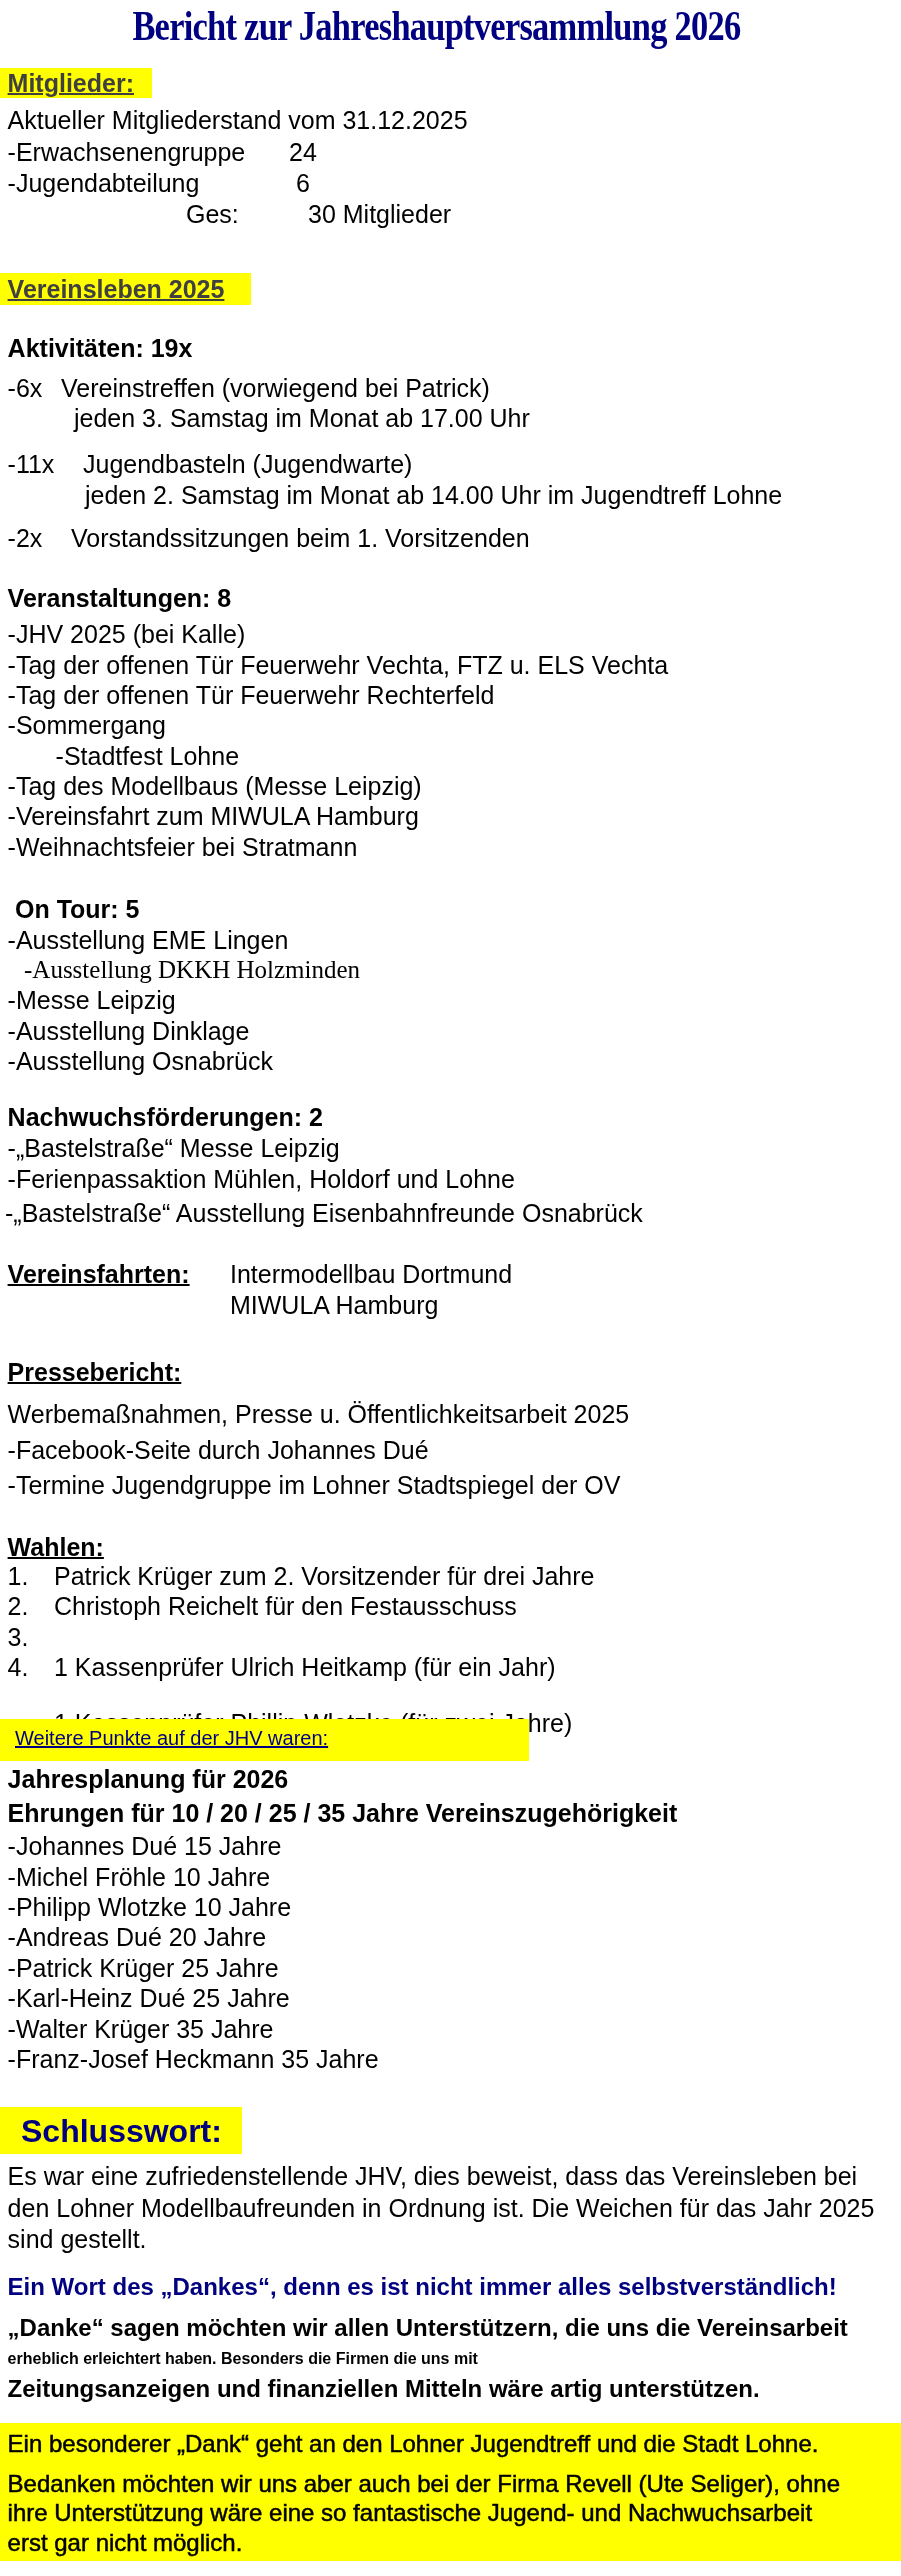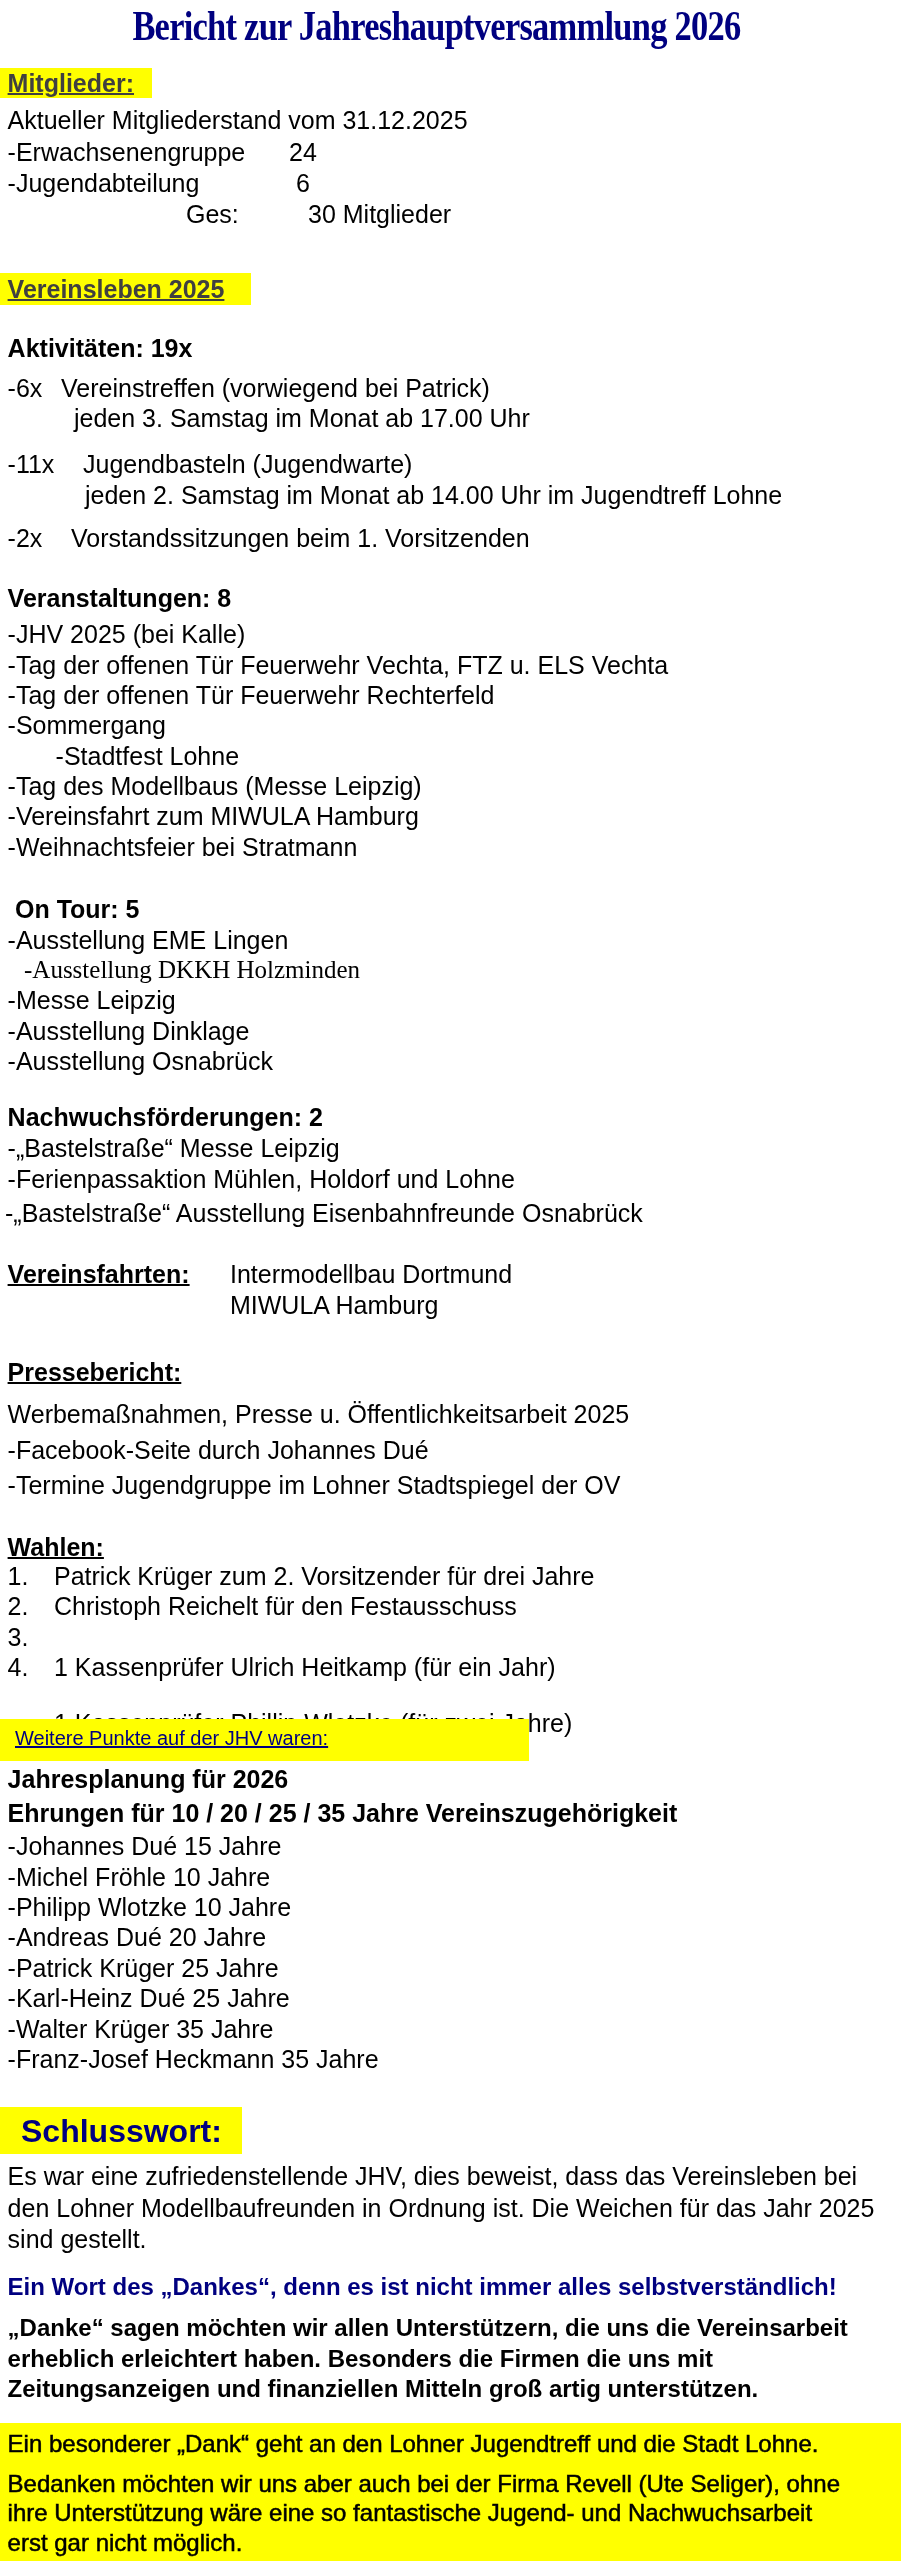--- a/index.html
+++ b/index.html
@@ -101,21 +101,21 @@
 <div class="abs t" style="left:7.6px;top:2045px;">-Franz-Josef Heckmann 35 Jahre</div>
 
 <div class="box" style="left:0;top:2107px;width:242px;height:47px;"></div>
 <div class="abs navy" style="left:21px;top:2112px;font-size:32px;line-height:38px;font-weight:bold;">Schlusswort:</div>
 <div class="abs t" style="left:7.6px;top:2162px;">Es war eine zufriedenstellende JHV, dies beweist, dass das Vereinsleben bei</div>
 <div class="abs t" style="left:7.6px;top:2194px;">den Lohner Modellbaufreunden in Ordnung ist. Die Weichen für das Jahr 2025</div>
 <div class="abs t" style="left:7.6px;top:2225px;">sind gestellt.</div>
 
 <div class="abs tb navy" style="left:7.6px;top:2273px;font-size:24px;">Ein Wort des „Dankes“, denn es ist nicht immer alles selbstverständlich!</div>
 <div class="abs tb" style="left:7.6px;top:2314px;font-size:24px;">„Danke“ sagen möchten wir allen Unterstützern, die uns die Vereinsarbeit</div>
-<div class="abs tb" style="left:7.6px;top:2345px;font-size:24px;">erheblich erleichtert haben. Besonders die Firmen die uns mit</div>
-<div class="abs tb" style="left:7.6px;top:2375px;font-size:24px;">Zeitungsanzeigen und finanziellen Mitteln groß artig unterstützen.</div>
+<div class="abs tb" style="left:7.6px;top:2345px;font-size:16px;">erheblich erleichtert haben. Besonders die Firmen die uns mit</div>
+<div class="abs tb" style="left:7.6px;top:2375px;font-size:24px;">Zeitungsanzeigen und finanziellen Mitteln wäre artig unterstützen.</div>
 
 <div class="box" style="left:0;top:2423px;width:901px;height:138px;"></div>
 <div class="abs tb" style="left:7.6px;top:2430px;font-size:24px;font-weight:normal;-webkit-text-stroke:0.5px #000;">Ein besonderer „Dank“ geht an den Lohner Jugendtreff und die Stadt Lohne.</div>
 <div class="abs tb" style="left:7.6px;top:2470px;font-size:24px;font-weight:normal;-webkit-text-stroke:0.5px #000;">Bedanken möchten wir uns aber auch bei der Firma Revell (Ute Seliger), ohne</div>
 <div class="abs tb" style="left:7.6px;top:2499px;font-size:24px;font-weight:normal;-webkit-text-stroke:0.5px #000;">ihre Unterstützung wäre eine so fantastische Jugend- und Nachwuchsarbeit</div>
 <div class="abs tb" style="left:7.6px;top:2529px;font-size:24px;font-weight:normal;-webkit-text-stroke:0.5px #000;">erst gar nicht möglich.</div>
 
 
 </body></html>

